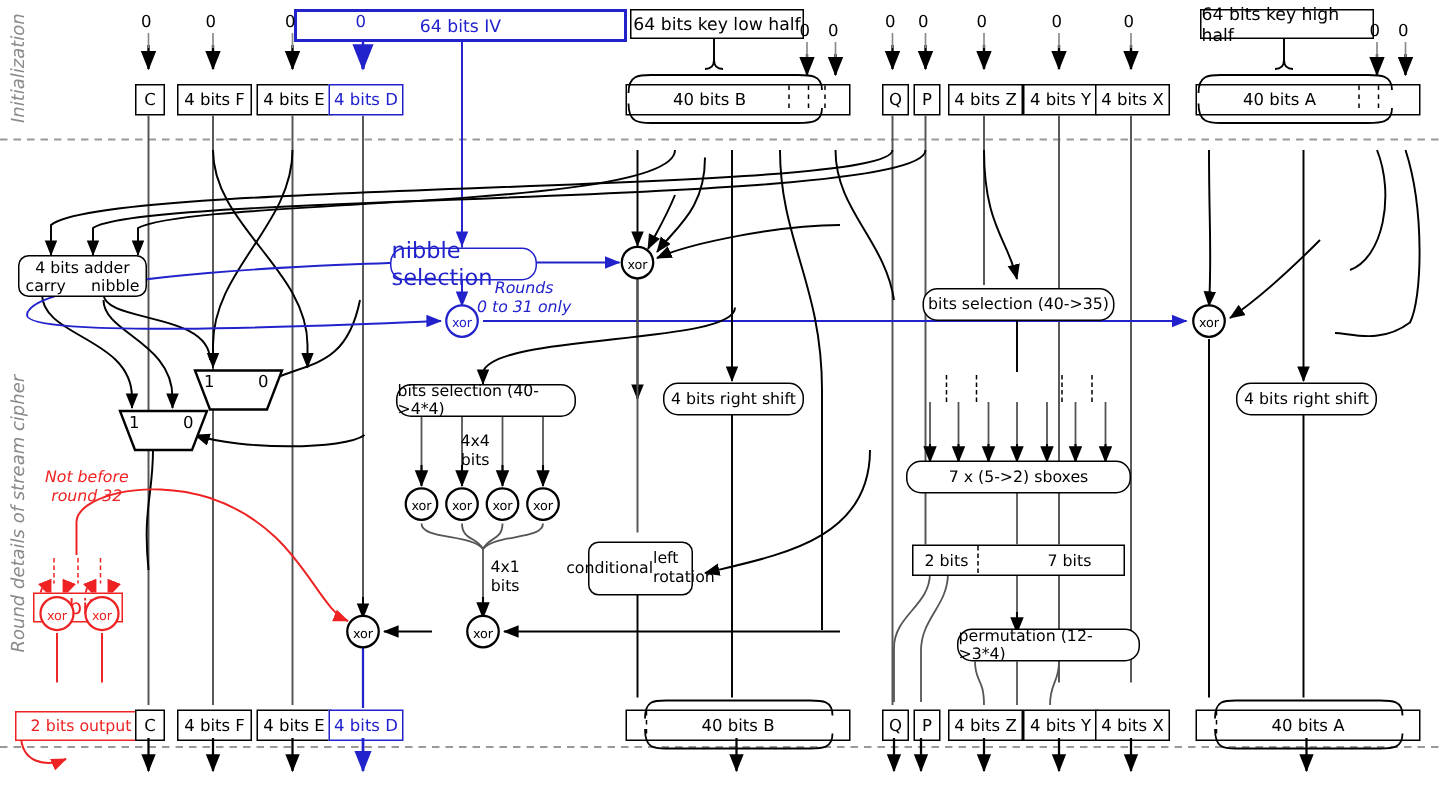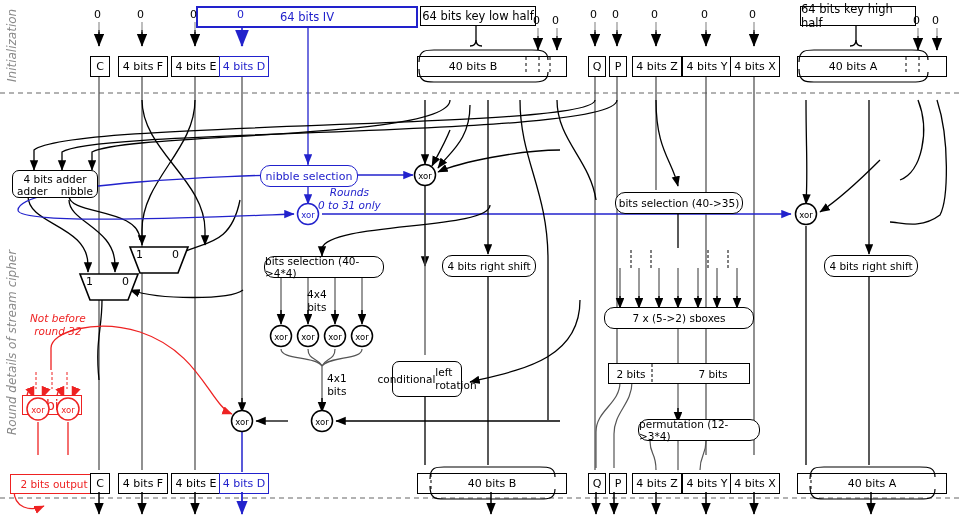--- a/index.html
+++ b/index.html
@@ -309,21 +309,21 @@
   <line x1="122" y1="1" x2="122" y2="19" stroke="#000" stroke-width="1" stroke-dasharray="3,3"></line>
 </svg>
 <svg style="position:absolute;left:790px;top:42px;" width="164" height="46">
   <path d="M9,20 C9,8 16,8 24,8 L122,8 C130,8 138,8 138,18" fill="none" stroke="#000" stroke-width="1.2"></path>
   <path d="M9,27 C9,40 16,40 24,40 L122,40 C130,40 138,40 138,30" fill="none" stroke="#000" stroke-width="1.2"></path>
 </svg>
 
 <div style="position:absolute;left:12px;top:170px;width:86px;height:28px;border:1.6px solid #000;border-radius:7px;background:#fff;font-size:10.5px;text-align:center;line-height:1.15;padding-top:2px;box-sizing:border-box;">
   <div>4 bits adder</div>
   <div style="display:flex;justify-content:space-between;padding:0 4px;">
-    <span>adder</span>
+    <span>carry</span>
     <span>nibble</span>
   </div>
 </div>
 
 <svg style="position:absolute;left:78px;top:272px;" width="62" height="30">
   <path d="M2,2 L60,2 L50,28 L12,28 z" fill="#fff" stroke="#000" stroke-width="1.6"></path>
 </svg>
 <div style="position:absolute;left:86px;top:275px;font-size:11px;">1</div>
 <div style="position:absolute;left:122px;top:275px;font-size:11px;">0</div>
 
@@ -347,21 +347,21 @@
 
 <svg style="position:absolute;left:26px;top:396px;" width="60" height="28">
   <circle cx="12" cy="13" r="11" fill="#fff" stroke="#ee2222" stroke-width="1.5"></circle>
   <circle cx="42" cy="13" r="11" fill="#fff" stroke="#ee2222" stroke-width="1.5"></circle>
   <text x="12" y="17" font-size="8.5" fill="#ee2222" text-anchor="middle" font-family="DejaVu Sans, sans-serif">xor</text>
   <text x="42" y="17" font-size="8.5" fill="#ee2222" text-anchor="middle" font-family="DejaVu Sans, sans-serif">xor</text>
 </svg>
 
 <div style="position:absolute;left:10px;top:474px;width:86px;height:18px;border:1.6px solid #ee2222;background:#fff;display:flex;align-items:center;justify-content:center;font-size:10.5px;color:#ee2222;">2 bits output</div>
 
-<div style="position:absolute;left:260px;top:165px;width:96px;height:20px;border:1.6px solid #2222cc;border-radius:10px;background:#fff;display:flex;align-items:center;justify-content:center;font-size:11px;color:#2222cc;">nibble selection</div>
+<div style="position:absolute;left:260px;top:165px;width:96px;height:20px;border:1.6px solid #2222cc;border-radius:10px;background:#fff;display:flex;align-items:center;justify-content:center;font-size:15px;color:#2222cc;">nibble selection</div>
 
 <div style="position:absolute;left:318px;top:186px;font-size:10.5px;font-style:italic;color:#2222cc;line-height:1.25;text-align:center;">
   <div>Rounds</div>
   <div>0 to 31 only</div>
 </div>
 
 <svg style="position:absolute;left:296px;top:202px;" width="26" height="26">
   <circle cx="12" cy="12" r="10.5" fill="#fff" stroke="#2222cc" stroke-width="1.5"></circle>
   <text x="12" y="16" font-size="8.5" fill="#2222cc" text-anchor="middle" font-family="DejaVu Sans, sans-serif">xor</text>
 </svg>

